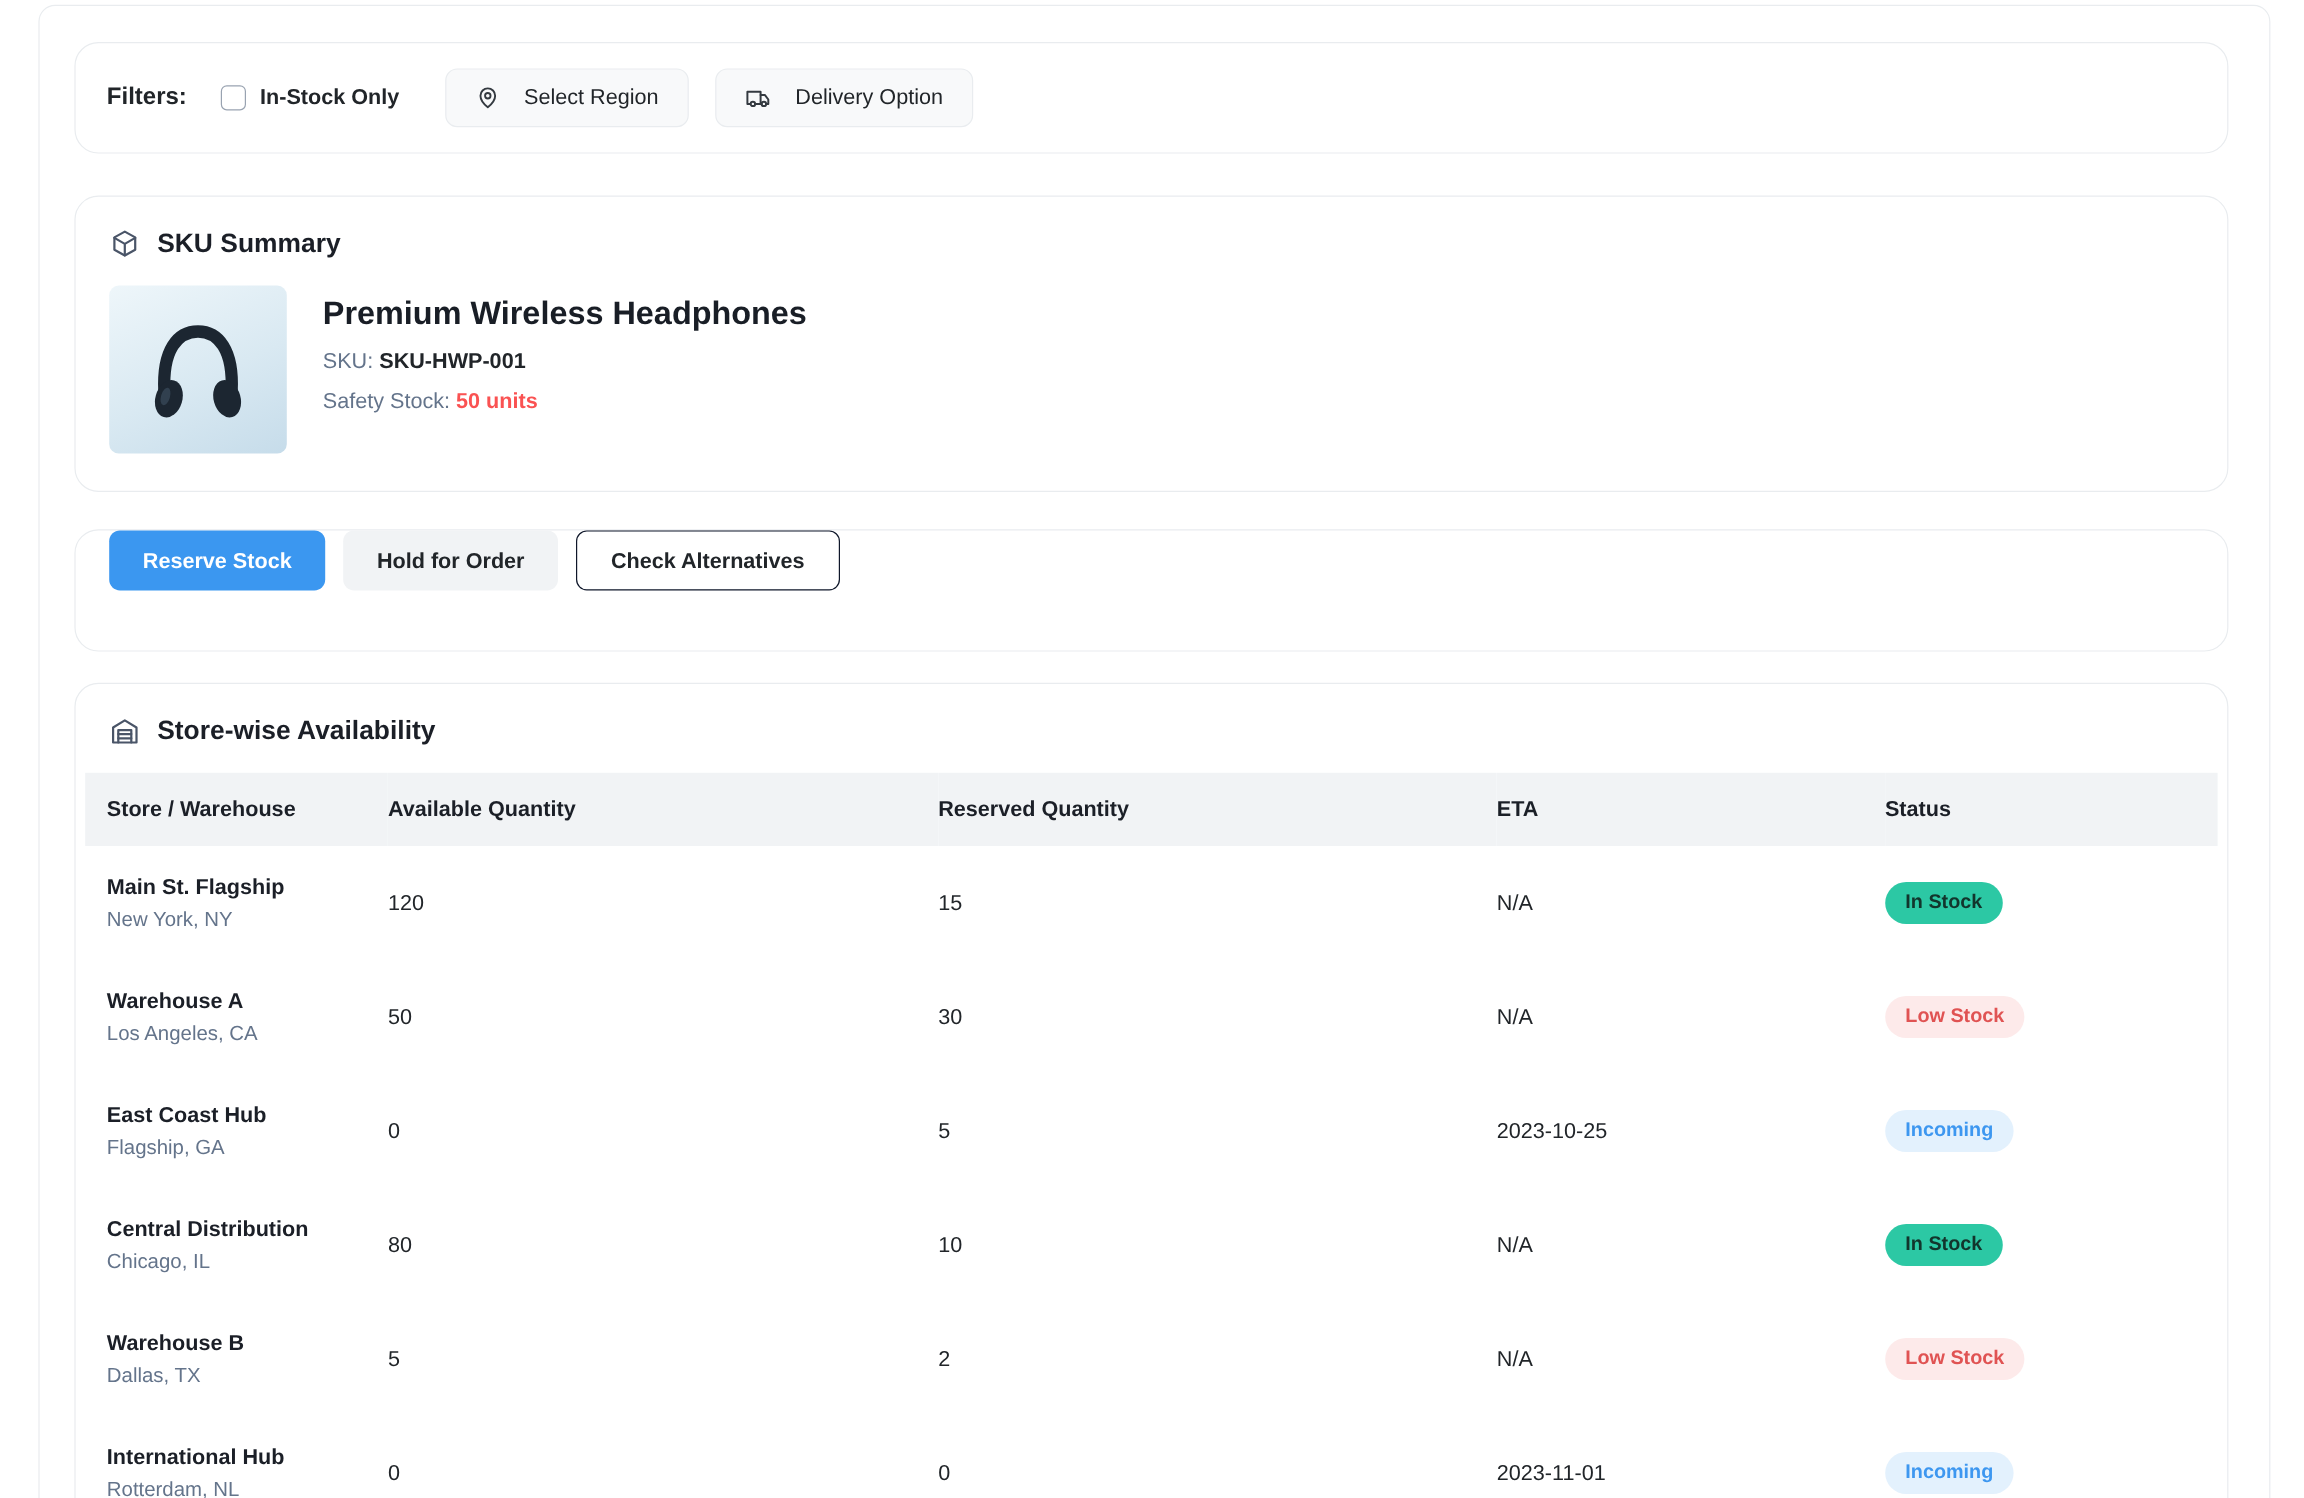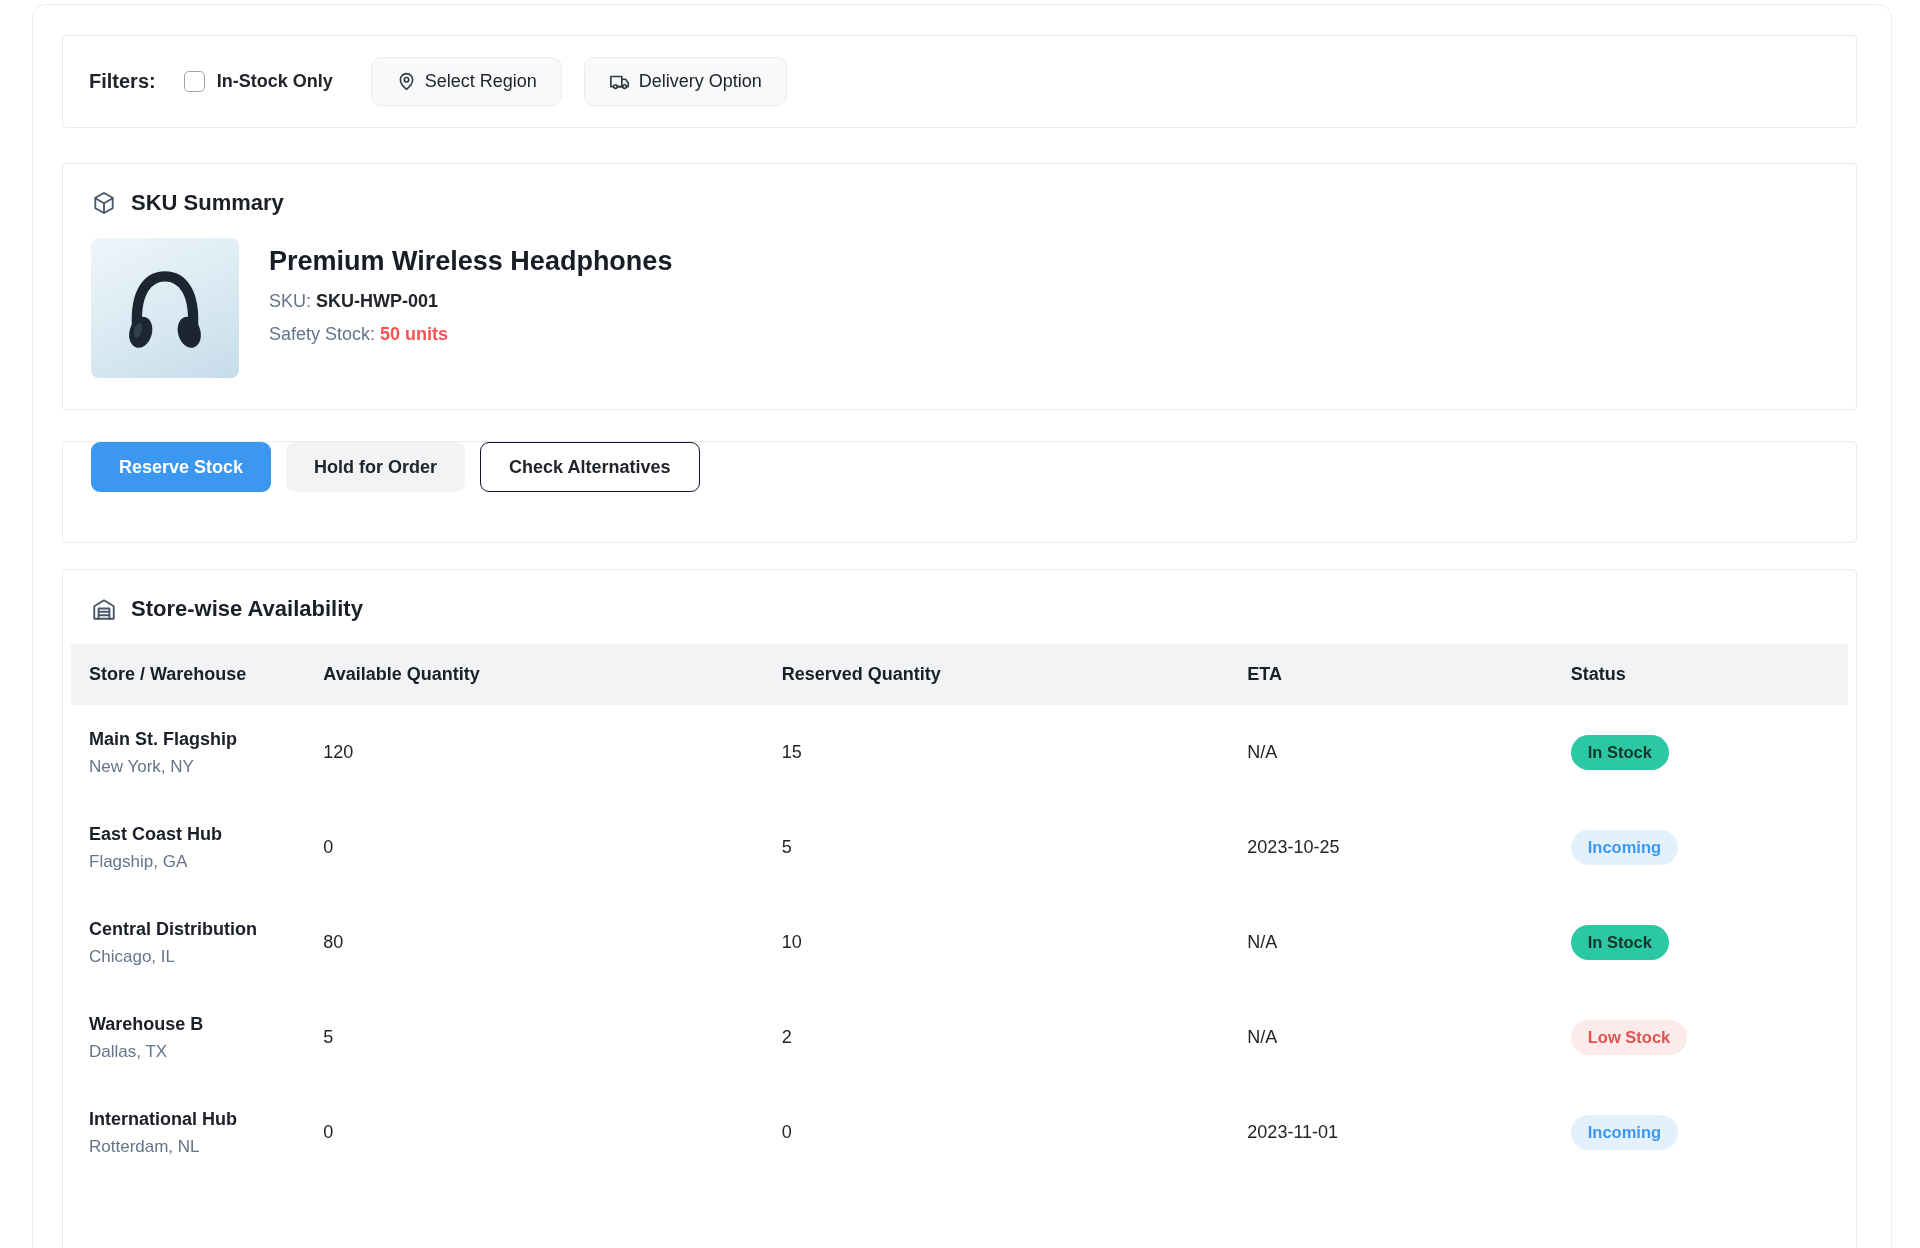--- a/index.html
+++ b/index.html
@@ -15,21 +15,21 @@
     left: 32px; top: 4px;
     width: 1860px; height: 1400px;
     background: #ffffff;
     border: 1px solid #e9ecef;
     border-radius: 14px;
     padding: 30px 34px 0 29px;
   }
   .card {
     background: #ffffff;
     border: 1px solid #e9ecef;
-    border-radius: 4px;
+    border-radius: 20px;
   }
   
   .filters-card {
     height: 93px;
     display: flex;
     align-items: center;
     padding: 0 26px;
     margin-bottom: 35px;
   }
   .filters-label { font-size: 20px; font-weight: 700; margin-right: 28px; }
@@ -39,21 +39,21 @@
     border-radius: 5px;
     background: #fff;
     margin-right: 12px;
     cursor: pointer;
     flex: none;
   }
   .checkbox-label { font-size: 18px; font-weight: 600; margin-right: 38px; }
   .filter-btn {
     display: inline-flex;
     align-items: center;
-    gap: 8px;
+    gap: 20px;
     height: 49px;
     padding: 0 24px;
     background: #f8f9fa;
     border: 1px solid #e9ecef;
     border-radius: 10px;
     font-size: 18px;
     font-weight: 500;
     color: #212529;
     margin-right: 22px;
     cursor: pointer;
@@ -254,20 +254,30 @@
               <div class="store-name">Main St. Flagship</div>
               <div class="store-loc">New York, NY</div>
             </td>
           <td>120</td>
           <td>15</td>
           <td>N/A</td>
           <td><span class="badge badge-in-stock">In Stock</span></td>
         </tr>
         <tr>
           <td>
+              <div class="store-name">Warehouse A</div>
+              <div class="store-loc">Los Angeles, CA</div>
+            </td>
+          <td>50</td>
+          <td>30</td>
+          <td>N/A</td>
+          <td><span class="badge badge-low-stock">Low Stock</span></td>
+        </tr>
+        <tr>
+          <td>
               <div class="store-name">East Coast Hub</div>
               <div class="store-loc">Flagship, GA</div>
             </td>
           <td>0</td>
           <td>5</td>
           <td>2023-10-25</td>
           <td><span class="badge badge-incoming">Incoming</span></td>
         </tr>
         <tr>
           <td>

